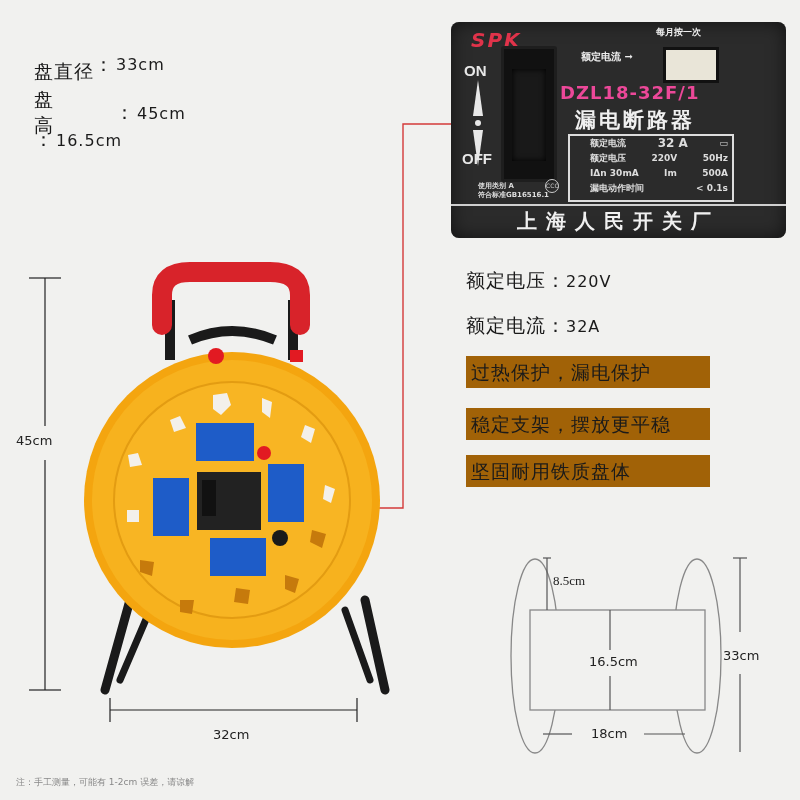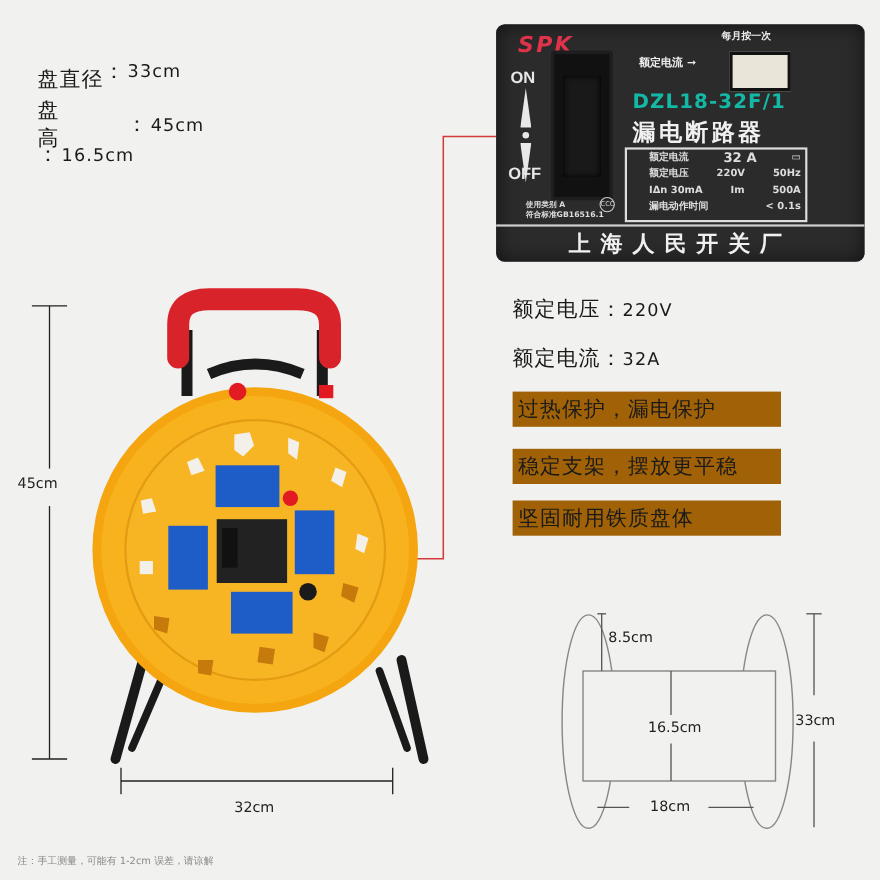--- a/index.html
+++ b/index.html
@@ -9,21 +9,21 @@
   .spec .val{font-family:"DejaVu Sans",sans-serif;font-size:16px;margin-left:2px;}
   .breaker-photo{position:absolute;left:451px;top:22px;width:335px;height:216px;background:#2b2b2b;border-radius:8px;box-shadow:inset 0 0 18px rgba(0,0,0,0.6);overflow:hidden;}
   .bp-logo{position:absolute;left:20px;top:6px;font-family:"DejaVu Sans",sans-serif;font-weight:bold;font-style:italic;color:#e0334a;font-size:20px;letter-spacing:2px;}
   .bp-onoff{position:absolute;color:#e8e8e8;font-weight:bold;font-size:15px;font-family:"Liberation Sans",sans-serif;}
   .bp-arrow{position:absolute;left:22px;top:58px;width:10px;height:86px;}
   .bp-switch{position:absolute;left:50px;top:24px;width:50px;height:130px;background:#111;border:3px solid #1e1e1e;border-radius:3px;}
   .bp-switch .lever{position:absolute;left:8px;top:20px;width:34px;height:92px;background:#191919;box-shadow:inset 0 0 6px #000;}
   .bp-test-label{position:absolute;left:130px;top:28px;color:#eee;font-size:10px;font-weight:bold;}
   .bp-monthly{position:absolute;left:205px;top:4px;color:#eee;font-size:9px;font-weight:bold;}
   .bp-test-btn{position:absolute;left:212px;top:25px;width:50px;height:30px;background:#e9e5d8;border:3px solid #111;}
-  .bp-model{position:absolute;left:124px;top:60px;color:#14b8a6;font-weight:bold;font-size:18px;letter-spacing:1px;font-family:"DejaVu Sans",sans-serif;}
+  .bp-model{position:absolute;left:109px;top:60px;color:#ec4899;font-weight:bold;font-size:18px;letter-spacing:1px;font-family:"DejaVu Sans",sans-serif;}
   .bp-name{position:absolute;left:124px;top:84px;color:#f0f0f0;font-weight:bold;font-size:21px;letter-spacing:3px;}
   .bp-table{position:absolute;left:117px;top:112px;width:146px;height:64px;border:2px solid #ddd;font-size:9px;color:#ddd;font-weight:bold;padding-left:16px;}
   .bp-table .row{display:flex;justify-content:space-between;padding:0 4px;height:15px;line-height:15px;}
   .bp-std{position:absolute;left:27px;top:160px;color:#ddd;font-size:7px;line-height:9px;font-weight:bold;}
   .bp-ccc{position:absolute;left:94px;top:157px;width:12px;height:12px;border:1px solid #ccc;border-radius:50%;color:#ccc;font-size:6px;text-align:center;line-height:12px;}
   .bp-mfr-line{position:absolute;left:0;right:0;top:182px;height:2px;background:#cfcfcf;}
   .bp-mfr{position:absolute;left:0;right:0;top:186px;text-align:center;color:#f0f0f0;font-weight:bold;font-size:20px;letter-spacing:9px;}
   .feature{position:absolute;left:466px;font-size:19px;letter-spacing:1px;}
   .feature .val{font-family:"DejaVu Sans",sans-serif;font-size:16px;}
   .tag{position:absolute;left:466px;width:244px;height:32px;background:#a16207;font-size:19px;line-height:32px;padding-left:5px;box-sizing:border-box;letter-spacing:1px;}
@@ -180,18 +180,18 @@
   <line x1="610" y1="610" x2="610" y2="650" stroke="#555" stroke-width="1.2"></line>
   <line x1="610" y1="676" x2="610" y2="710" stroke="#555" stroke-width="1.2"></line>
   <line x1="547" y1="558" x2="547" y2="610" stroke="#555" stroke-width="1.2"></line>
   <line x1="543" y1="558" x2="551" y2="558" stroke="#555" stroke-width="1.2"></line>
   <line x1="740" y1="558" x2="740" y2="632" stroke="#555" stroke-width="1.2"></line>
   <line x1="740" y1="674" x2="740" y2="752" stroke="#555" stroke-width="1.2"></line>
   <line x1="733" y1="558" x2="747" y2="558" stroke="#555" stroke-width="1.2"></line>
   <line x1="543" y1="734" x2="572" y2="734" stroke="#555" stroke-width="1.2"></line>
   <line x1="644" y1="734" x2="685" y2="734" stroke="#555" stroke-width="1.2"></line>
 </svg>
-<div class="dimlabel" style="left:553px;top:573px;">8.5cm</div>
+<div class="dimlabel" style="left:553px;top:573px;font-family:Liberation Serif, serif;">8.5cm</div>
 <div class="dimlabel" style="left:589px;top:654px;">16.5cm</div>
 <div class="dimlabel" style="left:723px;top:648px;">33cm</div>
 <div class="dimlabel" style="left:591px;top:726px;">18cm</div>
 
 <div class="note">注：手工测量，可能有 1-2cm 误差，请谅解</div>
 
 </body></html>

